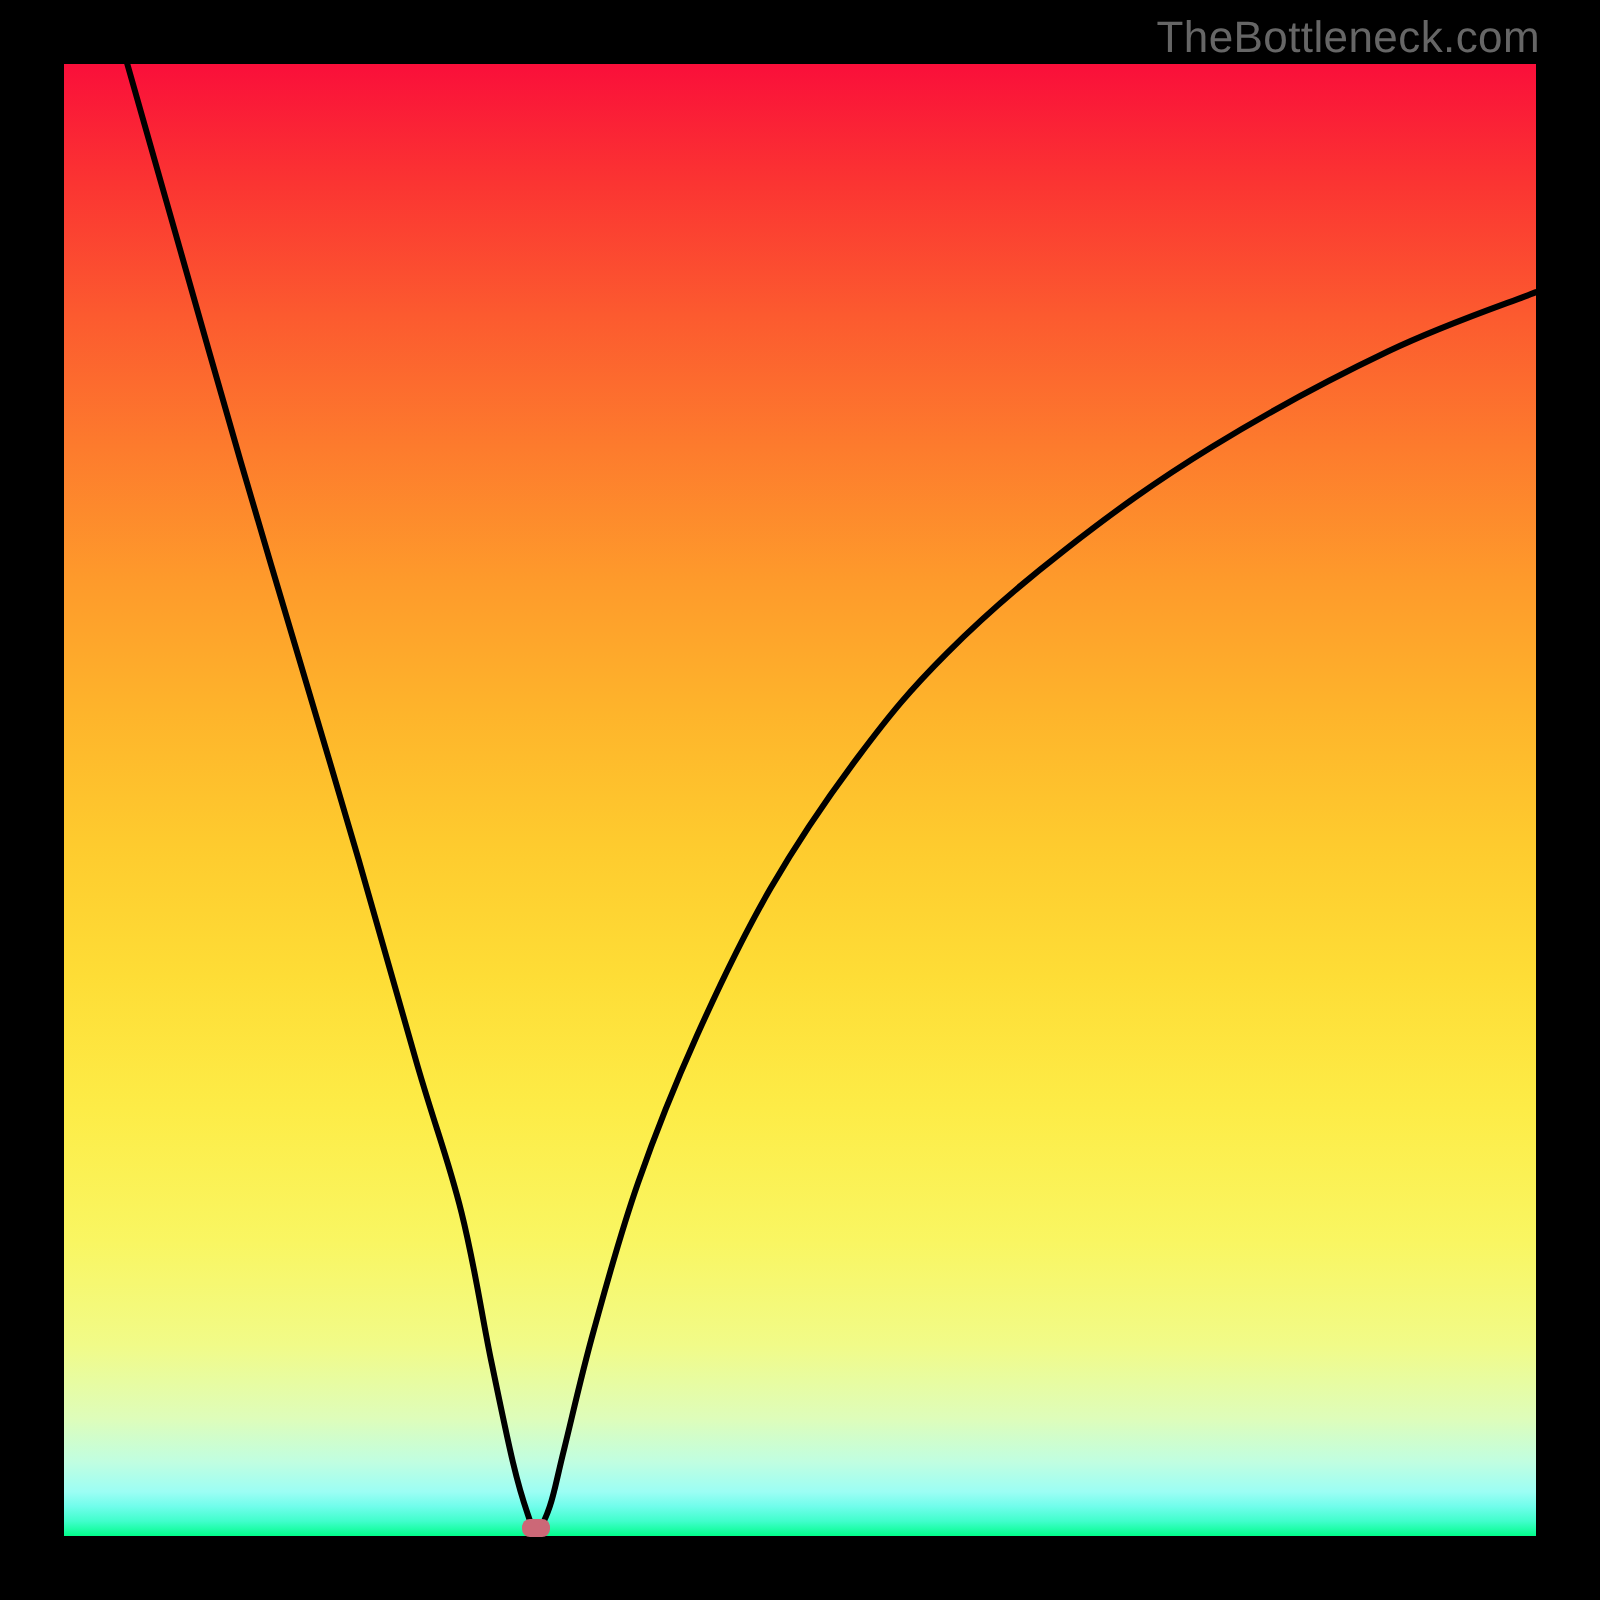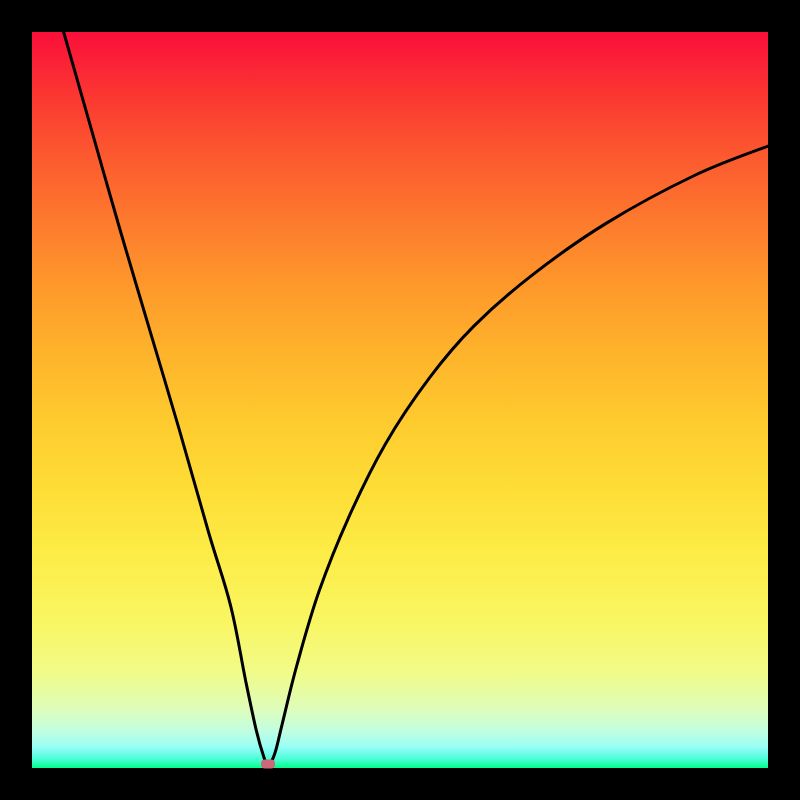--- a/index.html
+++ b/index.html
@@ -65,19 +65,20 @@
     height: 9px;
     background: #cc6877;
     border-radius: 4px;
     transform: translate(-50%, -50%);
   }
 </style>
 </head>
 <body>
 
 <div class="outer">
+  <div class="watermark">TheBottleneck.com</div>
   <div class="plot">
     <svg class="curve" viewBox="0 0 736 736" preserveAspectRatio="none">
       <path id="curve-path" fill="none" stroke="#000" stroke-width="3" stroke-linecap="round" stroke-linejoin="round" d="M 31.65 0.00 C 36.55 17.22, 48.68 59.91, 58.88 95.68 C 69.08 131.45, 77.72 162.29, 88.32 198.72 C 98.92 235.15, 107.16 262.31, 117.76 298.08 C 128.36 333.85, 136.60 361.01, 147.20 397.44 C 157.80 433.87, 167.37 468.68, 176.64 500.48 C 185.91 532.28, 192.10 547.58, 198.72 574.08 C 205.34 600.58, 208.80 625.16, 213.44 647.68 C 218.08 670.20, 221.17 685.29, 224.48 699.20 C 227.79 713.11, 229.72 718.87, 231.84 724.96 C 233.96 731.05, 234.27 733.72, 236.26 733.06 C 238.24 732.39, 240.36 728.70, 242.88 721.28 C 245.40 713.86, 246.27 707.74, 250.24 691.84 C 254.21 675.94, 258.34 656.81, 264.96 632.96 C 271.58 609.11, 277.77 585.86, 287.04 559.36 C 296.31 532.86, 304.56 512.26, 316.48 485.76 C 328.40 459.26, 338.71 437.33, 353.28 412.16 C 367.85 386.99, 381.54 367.12, 397.44 345.92 C 413.34 324.72, 423.05 312.95, 441.60 294.40 C 460.15 275.85, 476.63 261.43, 500.48 242.88 C 524.33 224.33, 544.93 209.24, 574.08 191.36 C 603.23 173.48, 633.25 157.43, 662.40 143.52 C 691.55 129.61, 722.75 119.38, 736.00 114.08"></path>
     </svg>
     <div class="marker" id="min-marker" style="left: 236.256px; top: 731.584px; background: rgb(204, 104, 119);"></div>
   </div>
 </div>
 
 </body></html>

